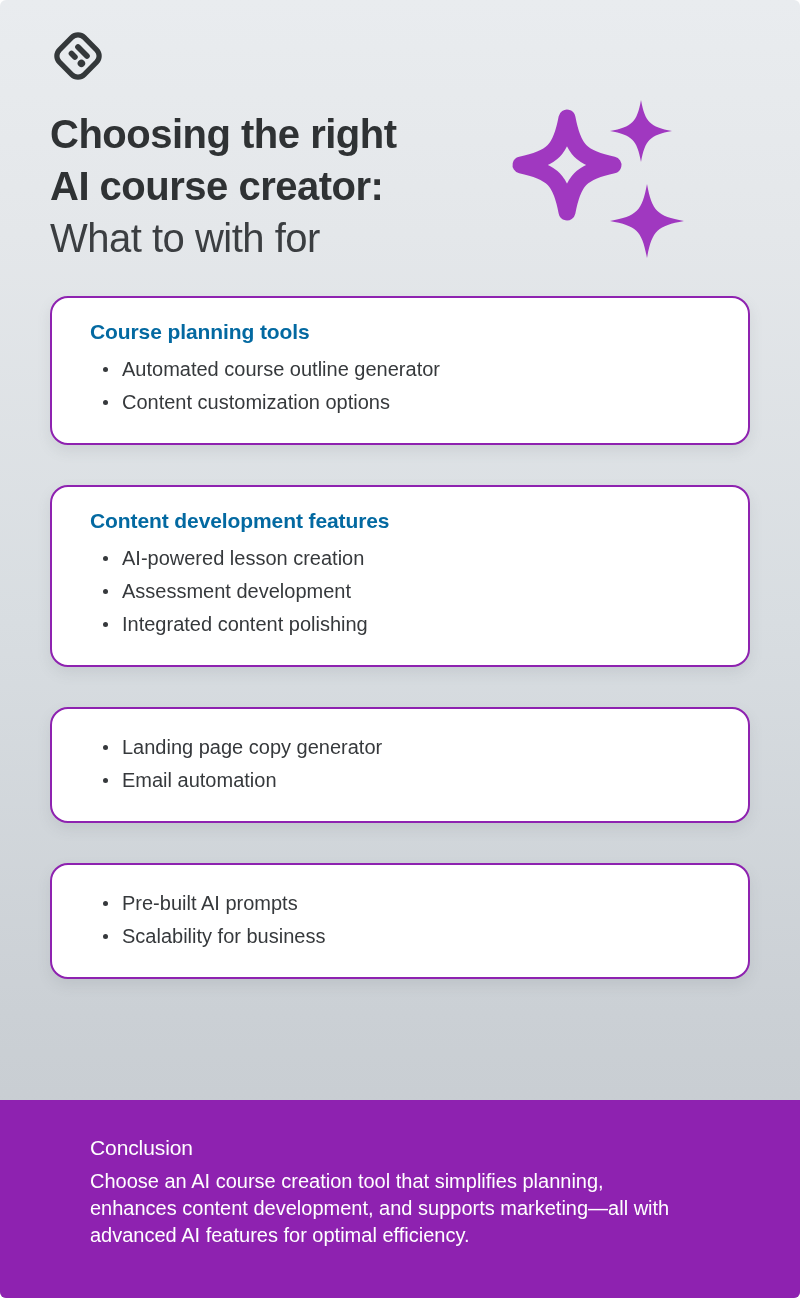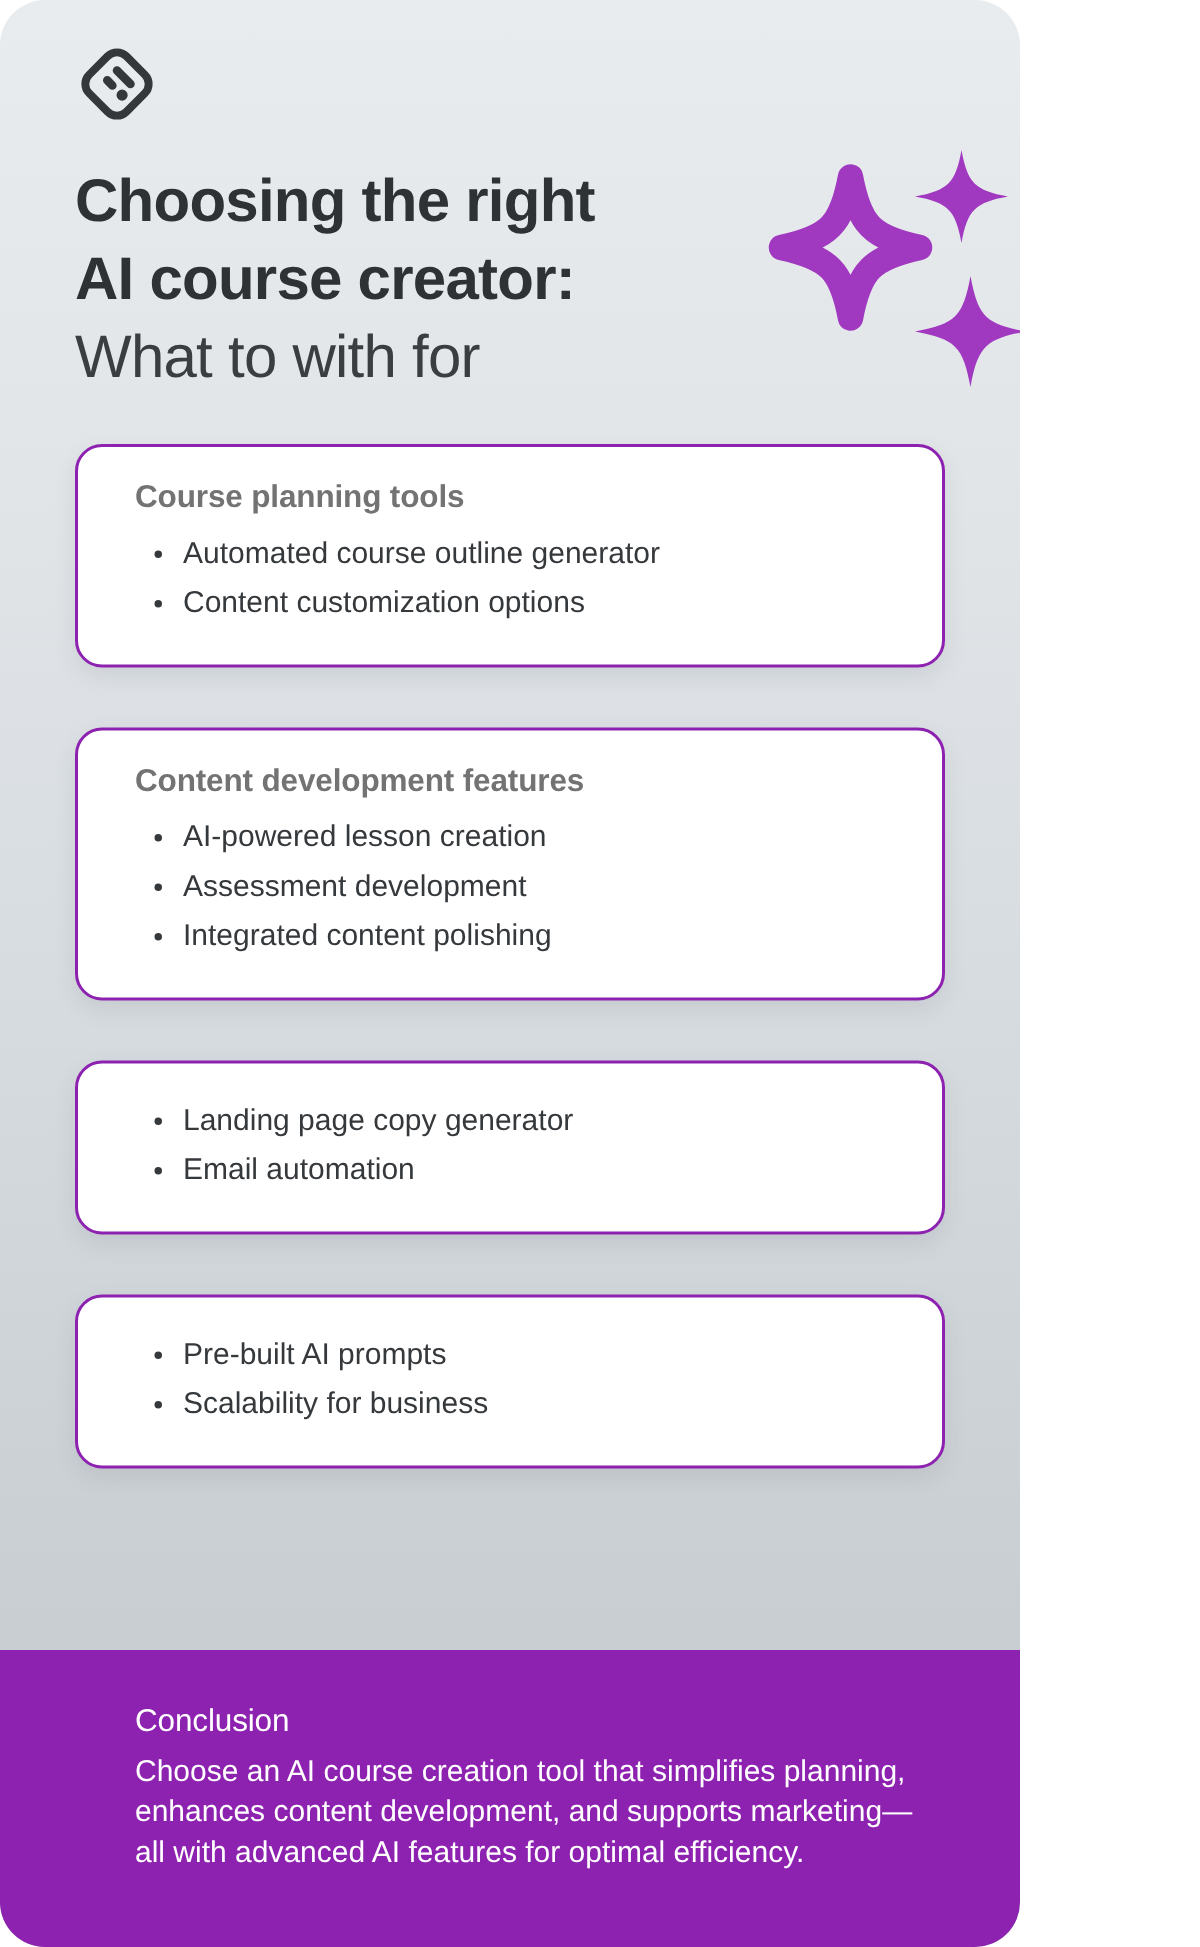--- a/index.html
+++ b/index.html
@@ -6,23 +6,23 @@
     margin: 0;
     padding: 0;
     background: #ffffff;
   }
   body {
     font-family: "Liberation Sans", sans-serif;
   }
 
   .poster {
     position: relative;
-    width: 680px;
+    width: 800px;
     height: 1298px;
-    border-radius: 30px;
+    border-radius: 6px;
     overflow: hidden;
     background: linear-gradient(to bottom, #e9ecef 0%, #e4e7ea 18%, #d8dde1 48%, #cbd0d5 78%, #c4c9ce 100%);
     box-sizing: border-box;
   }
 
   
   .header {
     position: relative;
     padding: 28px 50px 0 50px;
   }
@@ -74,21 +74,21 @@
   .card {
     background: #ffffff;
     border: 2px solid #8e22b0;
     border-radius: 18px;
     padding: 22px 30px 24px 38px;
     box-shadow: 0 6px 14px rgba(90, 100, 110, 0.13);
     box-sizing: border-box;
   }
 
   .card-title {
-    color: #737373;
+    color: #0369a1;
     font-size: 21px;
     font-weight: 700;
     letter-spacing: -0.1px;
     margin-bottom: 9px;
   }
 
   .card-list {
     list-style: none;
     margin: 0;
     padding: 0;

